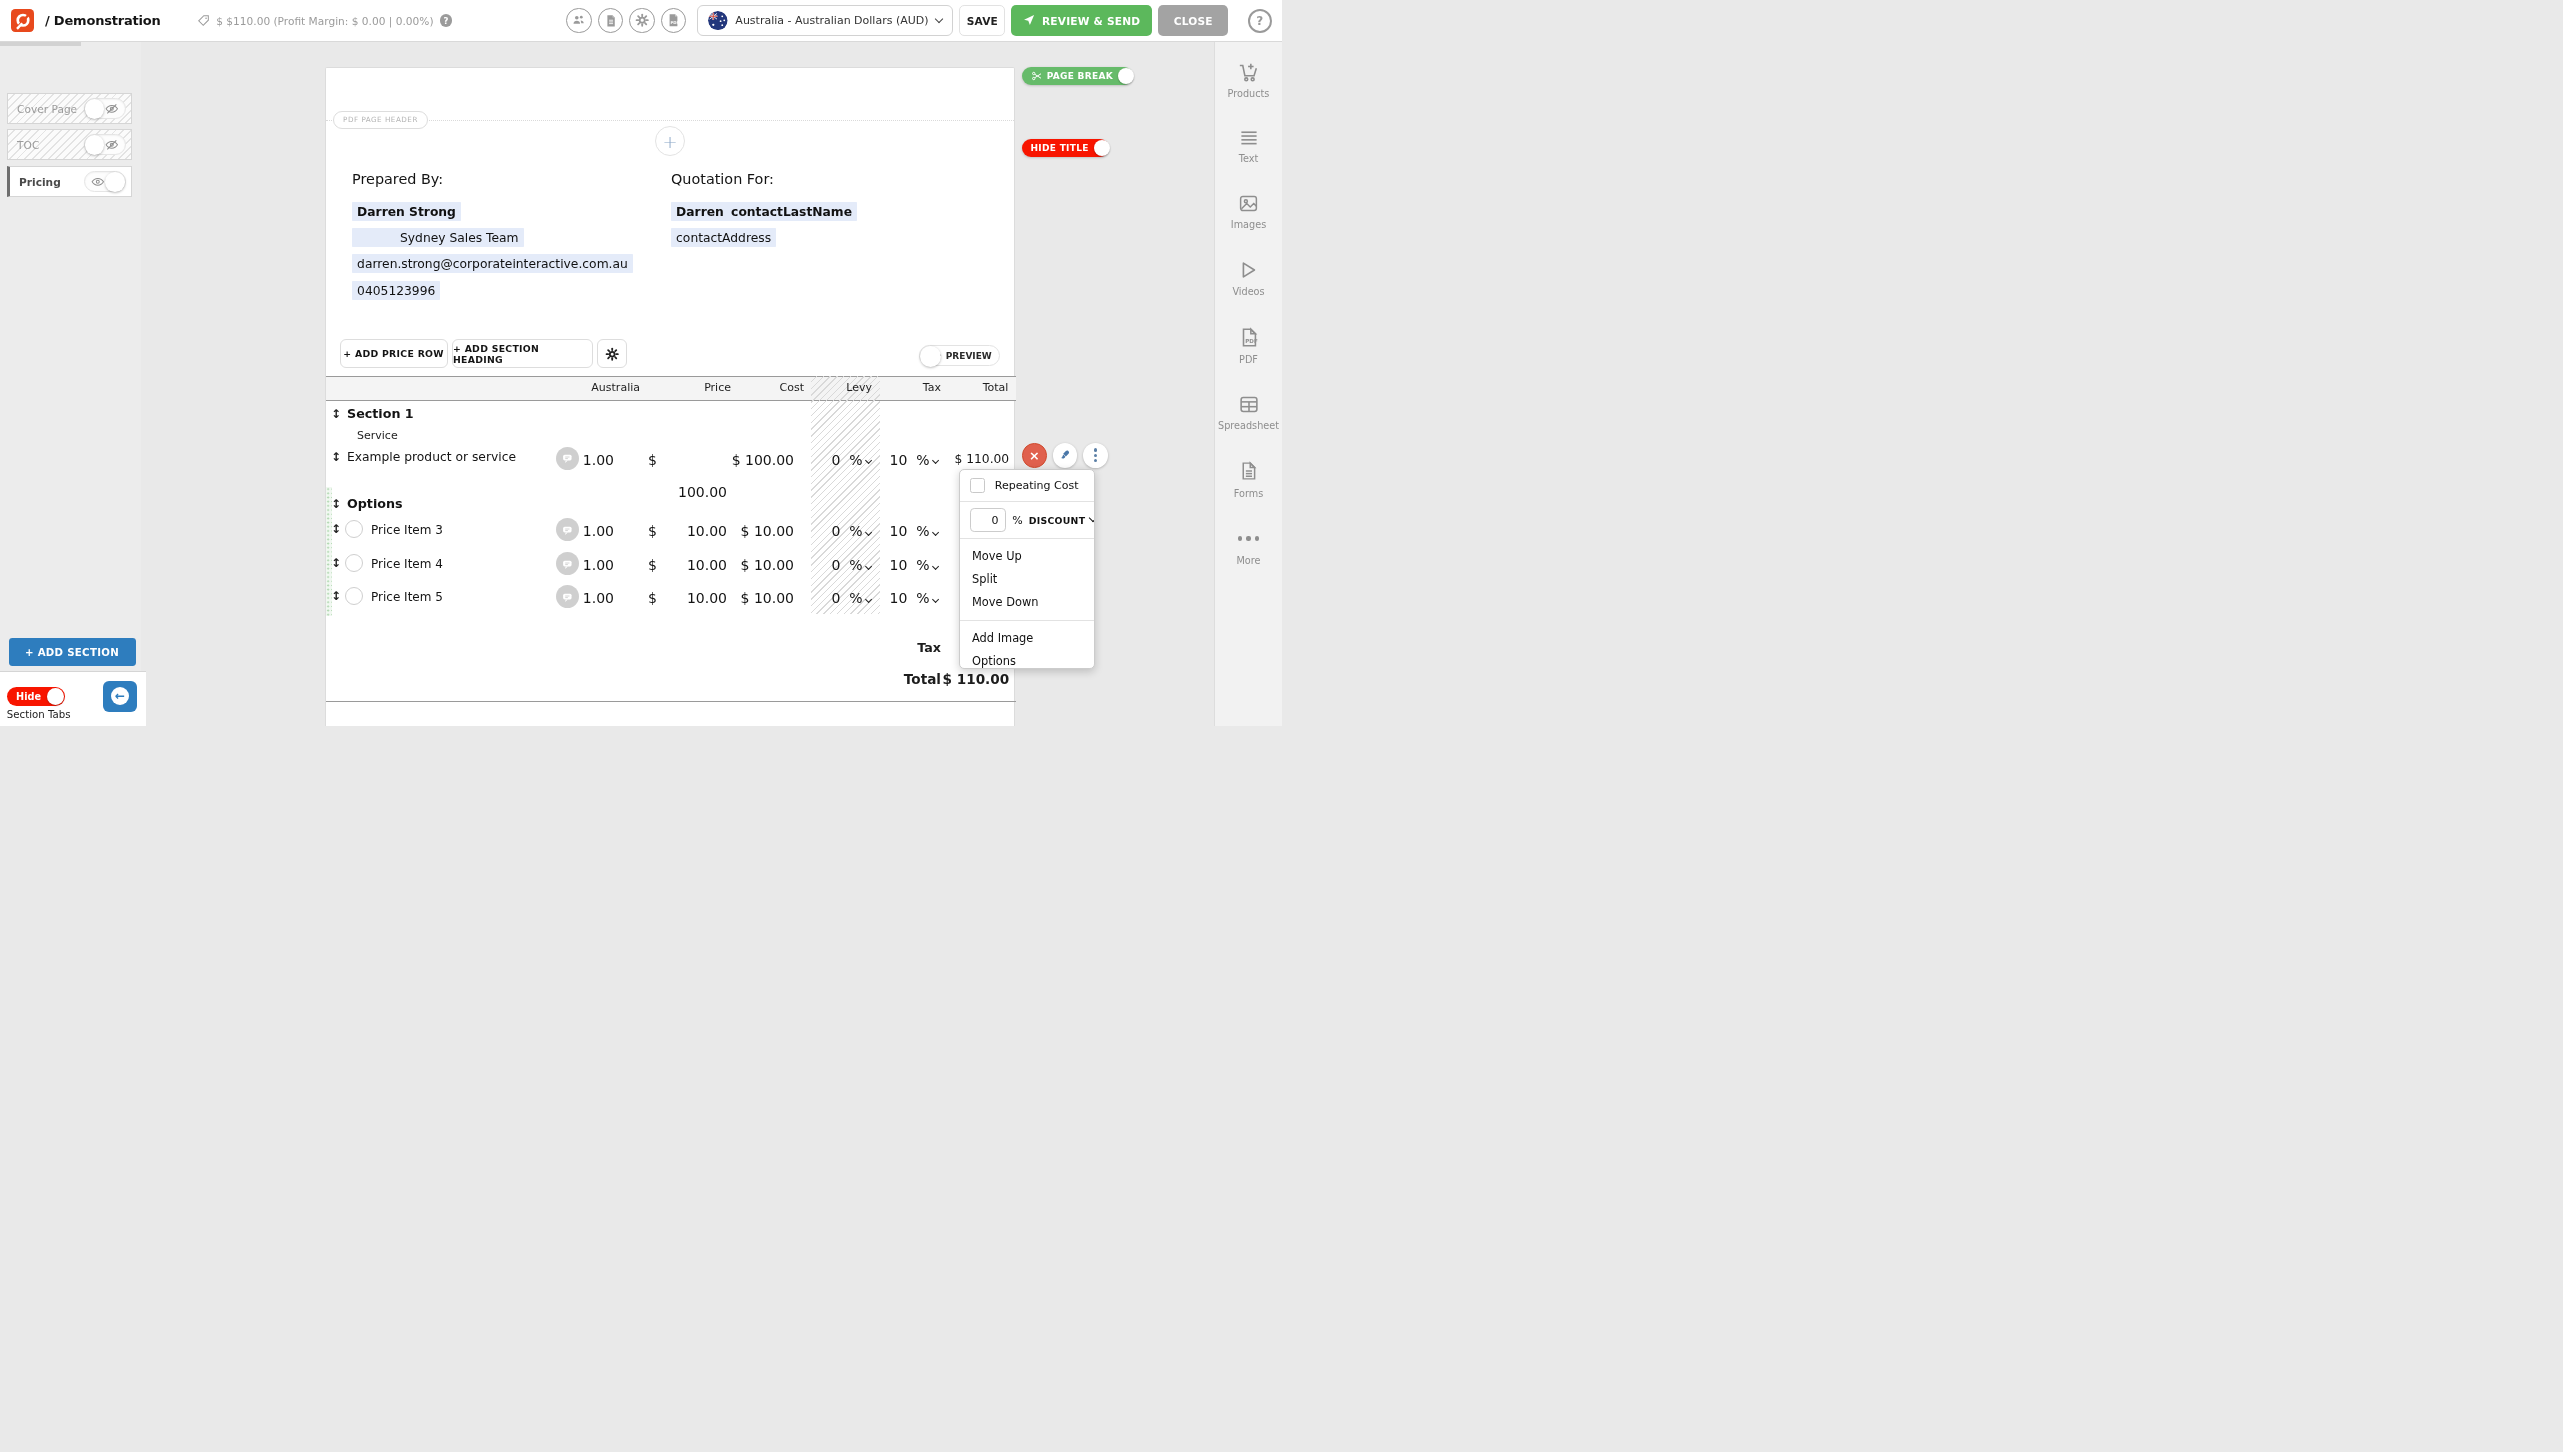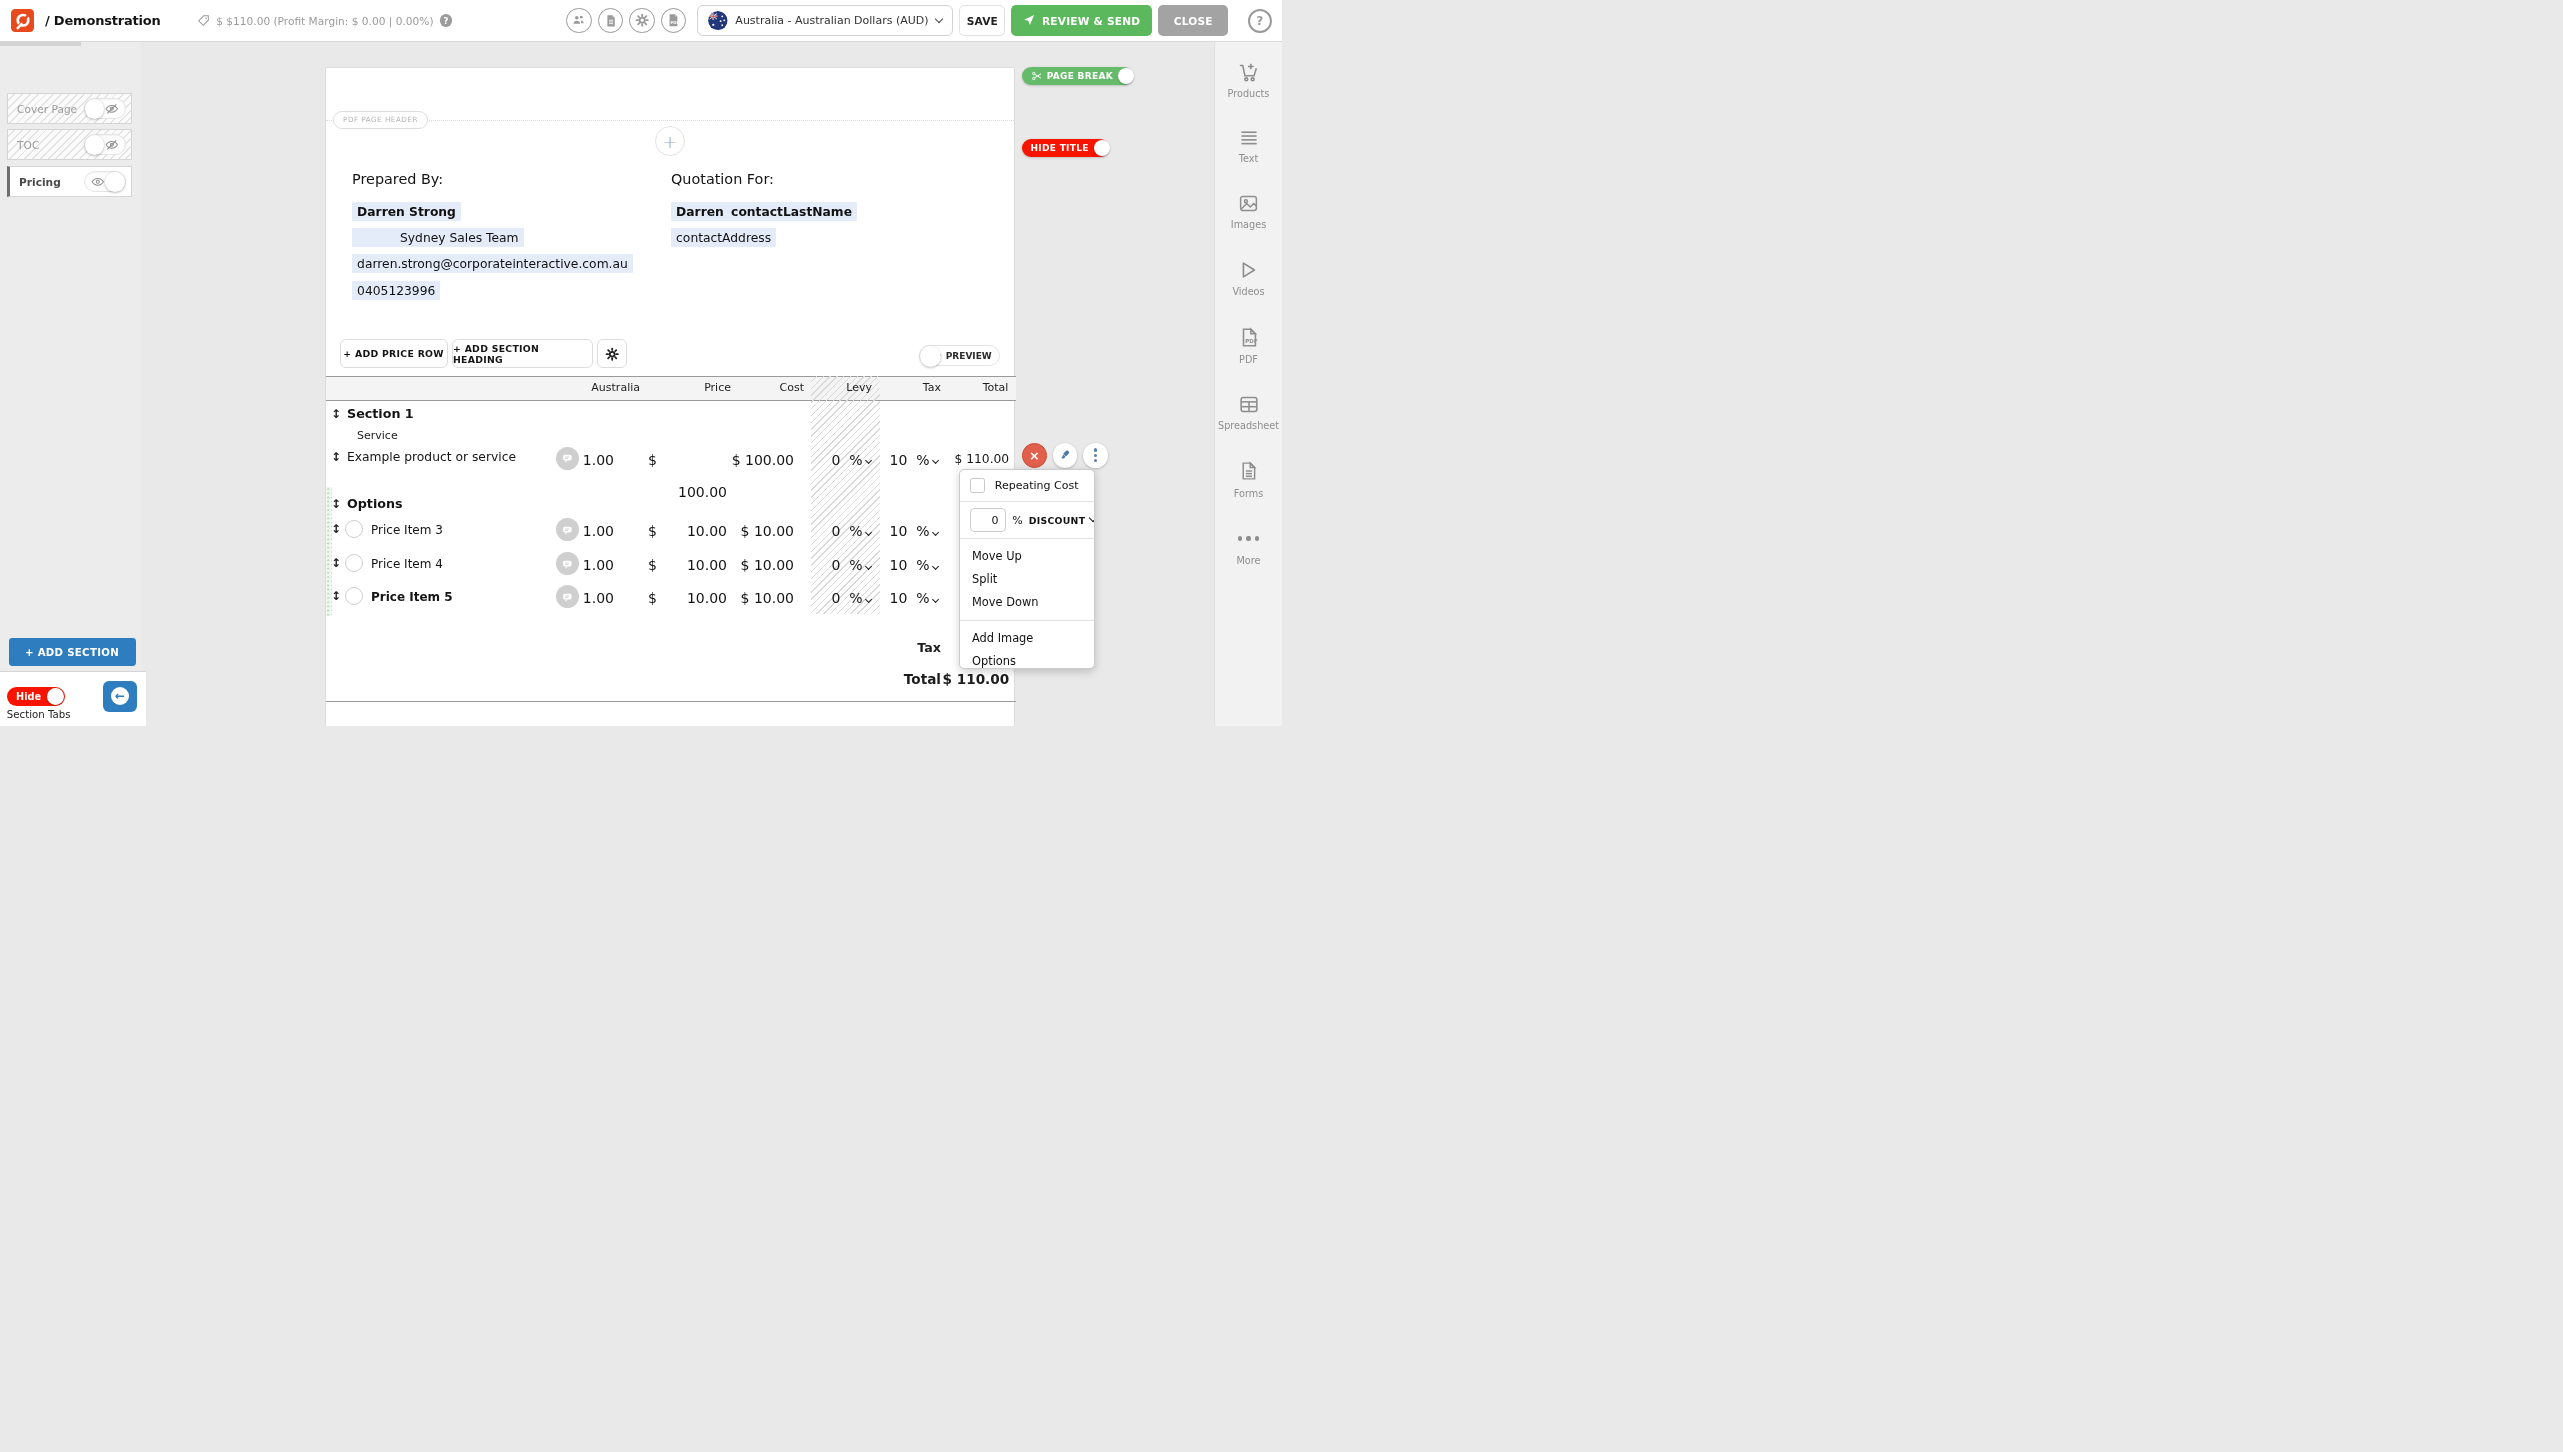--- a/index.html
+++ b/index.html
@@ -407,21 +407,21 @@
         <span class="cell" style="right:359px; top:11px;">$</span>
         <span class="cell" style="right:289px; top:11px;">10.00</span>
         <span class="cell" style="right:222px; top:11px;">$ 10.00</span>
         <span class="cell" style="right:145px; top:11px;"><span>0</span>&nbsp;&nbsp;<span>%</span><span class="cell-chev"></span></span>
         <span class="cell" style="right:78px; top:11px;"><span>10</span>&nbsp;&nbsp;<span>%</span><span class="cell-chev"></span></span>
       </div>
 
       <div class="trow" style="top:203px; height:34px;">
         <span class="cell drag" style="left:5.1px; top:9.3px;">↕</span>
         <span class="radio" style="left:18.6px; top:7.6px;"></span>
-        <span class="cell" style="left:45px; top:10.2px; font-size:12px;font-weight:bold;">Price Item 5</span>
+        <span class="cell" style="left:45px; top:10.2px; font-size:12px;">Price Item 5</span>
         <span class="comment-dot" style="left:230px; top:6px;">
           <svg width="12.7" height="12.7" viewBox="0 0 24 24">
               <rect x="4" y="5" width="16" height="11" rx="3" fill="#fff"></rect>
               <path d="M9 16l-1.5 5L13 16z" fill="#fff"></path>
               <line x1="8" y1="9.5" x2="16" y2="9.5" stroke="#cfcfcf" stroke-width="1.7"></line>
               <line x1="8" y1="12.5" x2="13" y2="12.5" stroke="#cfcfcf" stroke-width="1.7"></line>
             </svg>
         </span>
         <span class="cell" style="right:402px; top:11px;">1.00</span>
         <span class="cell" style="right:359px; top:11px;">$</span>

